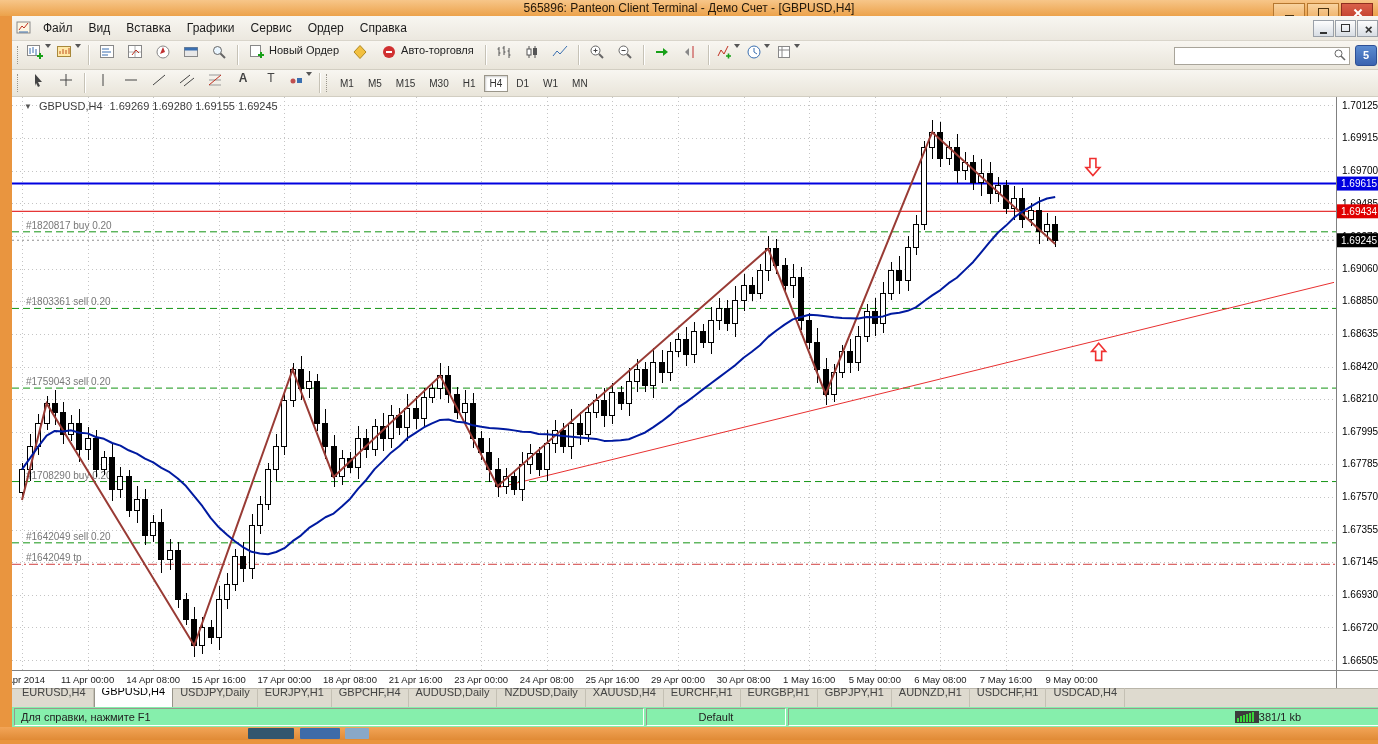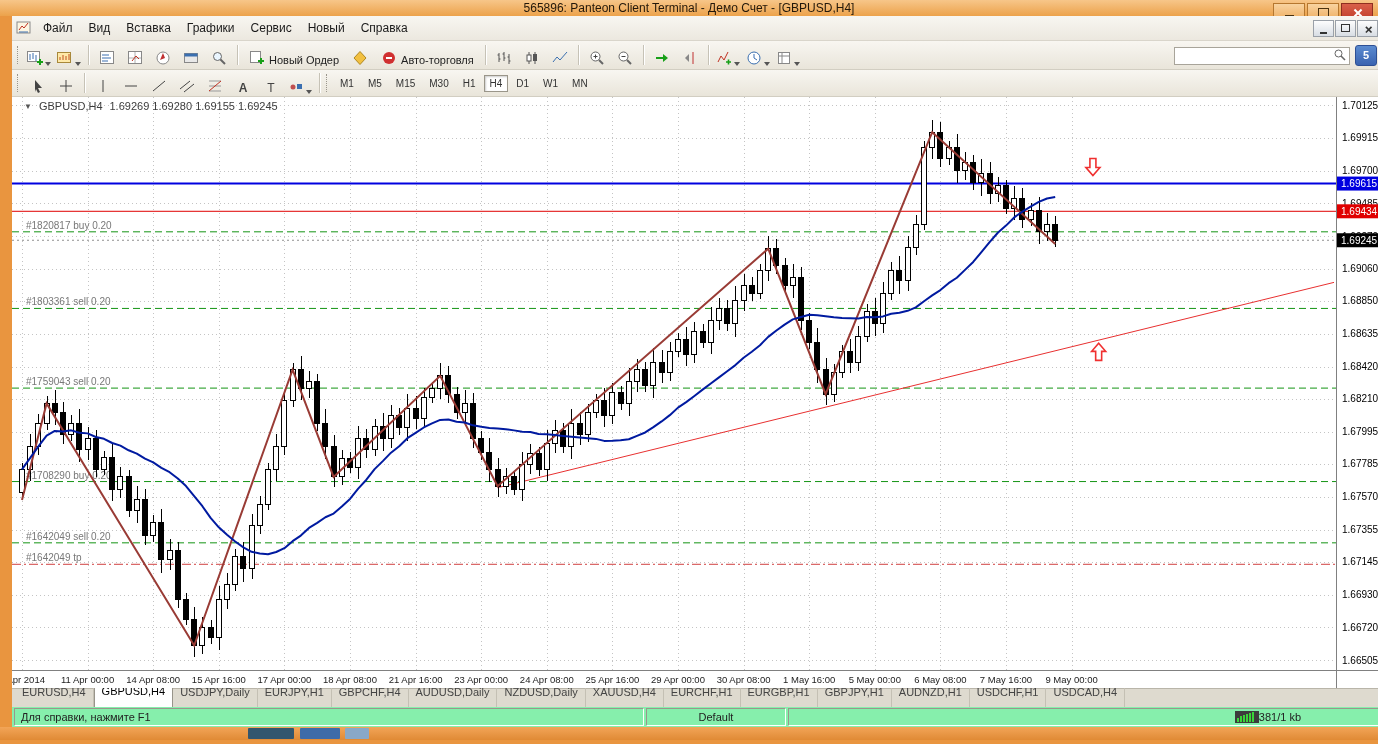--- a/index.html
+++ b/index.html
@@ -20,21 +20,21 @@
   .menubar{height:24px;display:flex;align-items:center;font-size:12px;color:#1a1a1a;border-bottom:1px solid #d9d5cb;position:relative;background:linear-gradient(#f8f6f1,#ece8df);padding-left:4px}
   .menu-item{padding:3px 8px;cursor:default}
   .mdi{position:absolute;right:4px;display:flex;gap:1px}
   .mdibtn{width:19px;height:15px;border:1px solid #9aa0a8;background:linear-gradient(#fdfdfd,#d8dde4);display:flex;align-items:center;justify-content:center;color:#333}
   .mdibtn .minglyph{margin-top:9px;width:7px}
   .mdibtn .maxglyph{width:7px;height:6px}
   .mdibtn .x-icon{width:7px;height:7px;transform:scale(.8)}
   
   .toolbar{display:flex;align-items:center;background:linear-gradient(#f8f6f1,#e9e5da);border-bottom:1px solid #d2cec2;padding:0 3px}
   .tb1{height:28px}.tb2{height:26px}
-  .tbtn{height:22px;min-width:22px;padding:0 2px;display:flex;align-items:flex-end;justify-content:center;border:1px solid transparent;border-radius:2px;color:#444}
+  .tbtn{height:22px;min-width:22px;padding:0 2px;display:flex;align-items:flex-start;justify-content:center;border:1px solid transparent;border-radius:2px;color:#444}
   .tbtn.text{font-size:11px;gap:4px;padding:0 6px;color:#222}
   .caret{width:0;height:0;border-left:3px solid transparent;border-right:3px solid transparent;border-top:4px solid #555;margin-left:2px}
   .sep{width:1px;height:20px;background:#c6c2b6;box-shadow:1px 0 0 #fff;margin:0 4px}
   .grip{width:4px;height:18px;margin:0 2px;border-left:1px dotted #9a968c}
   .searchwrap{margin-left:auto;display:flex;align-items:center;gap:5px;margin-right:2px}
   .searchbox{position:relative}
   .searchbox input{width:150px;height:16px;border:1px solid #a8a49a;font-size:11px;padding:0 20px 0 4px;background:#fff;outline:none;font-family:"Liberation Sans",sans-serif}
   .searchbox svg{position:absolute;right:3px;top:2px}
   .badge{width:20px;height:19px;background:linear-gradient(#5b8bd0,#3a63b0);border:1px solid #2d4f94;border-radius:3px;color:#fff;font-size:11px;font-weight:bold;display:flex;align-items:center;justify-content:center}
   .tf{font-size:10px;color:#333;padding:2px 5px;border:1px solid transparent;margin:0 1px}
@@ -85,21 +85,21 @@
       <svg width="16" height="16" style="margin-right:3px">
           <rect x="1" y="2" width="13" height="11" fill="#fdf6e2" stroke="#8a8a8a"></rect>
           <path d="M3 10l3-4 2 2 4-5" stroke="#c03020" fill="none"></path>
           <path d="M3 12h9" stroke="#3a6fb0"></path>
         </svg>
       <span class="menu-item">Файл</span>
       <span class="menu-item">Вид</span>
       <span class="menu-item">Вставка</span>
       <span class="menu-item">Графики</span>
       <span class="menu-item">Сервис</span>
-      <span class="menu-item">Новый</span>
+      <span class="menu-item">Ордер</span>
       <span class="menu-item">Справка</span>
       <div class="mdi">
         <div class="mdibtn">
             <span class="minglyph"></span>
           </div>
         <div class="mdibtn">
             <span class="maxglyph"></span>
           </div>
         <div class="mdibtn">
             <span class="x-icon"></span>

